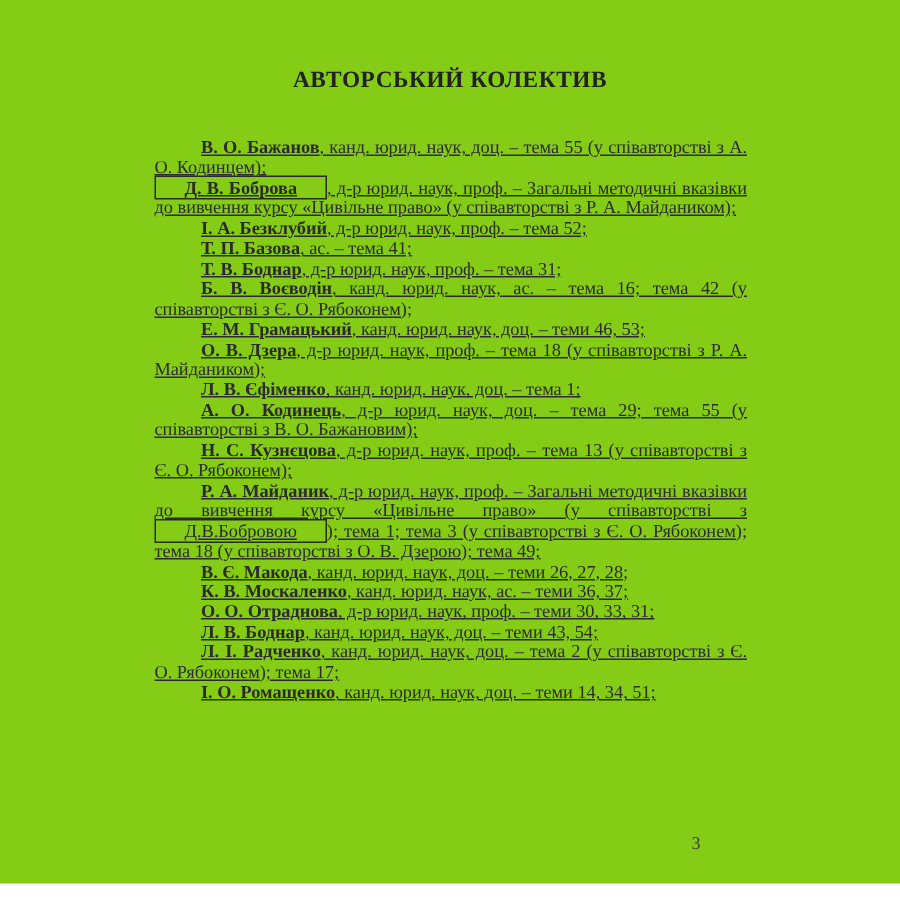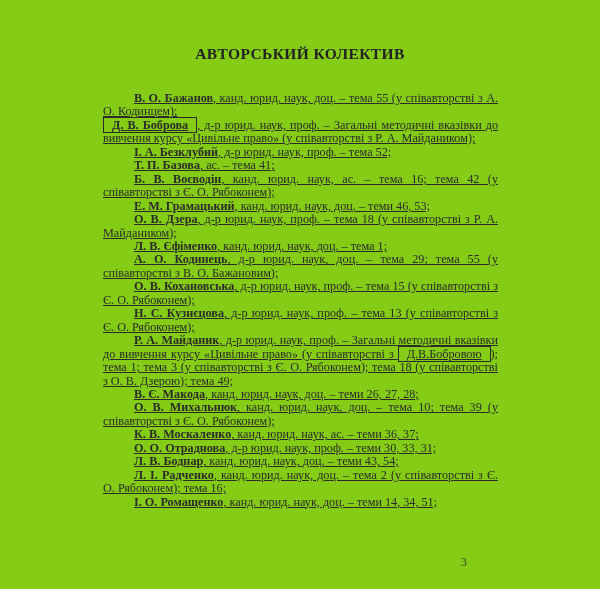--- a/index.html
+++ b/index.html
@@ -31,21 +31,21 @@
     width: 395px;
     font-size: 12.2px;
     line-height: 13.45px;
     text-align: justify;
   }
   .content p { margin: 0; text-indent: 31px; text-decoration: underline; }
   .content p.flush { text-indent: 0; }
   .name { font-weight: bold; }
   .boxed {
     border: 1px solid #2a2a2a;
-    padding: 0 8px;
+    padding: 0 19px;
   }
   .page-number {
     position: absolute;
     top: 555px; left: 461px;
     font-size: 12px;
     color: #3a3a3a;
   }
 </style>
 </head>
 <body>
@@ -57,49 +57,48 @@
   <div class="content">
 
     <p><span class="name">В. О. Бажанов</span><span>, канд. юрид. наук, доц. – тема 55 (у співавторстві з А. О. Кодинцем);</span></p>
 
     <p class="flush"><span class="name boxed">Д. В. Боброва</span><span>, д-р юрид. наук, проф. – Загальні методичні вказівки до вивчення курсу «Цивільне право» (у співавторстві з Р. А. Майдаником);</span></p>
 
     <p><span class="name">І. А. Безклубий</span><span>, д-р юрид. наук, проф. – тема 52;</span></p>
 
     <p><span class="name">Т. П. Базова</span><span>, ас. – тема 41;</span></p>
 
+    <p><span class="name">Т. В. Боднар</span><span>, д-р юрид. наук, проф. – тема 31;</span></p>
 
     <p><span class="name">Б. В. Воєводін</span><span>, канд. юрид. наук, ас. – тема 16; тема 42 (у співавторстві з Є. О. Рябоконем);</span></p>
 
     <p><span class="name">Е. М. Грамацький</span><span>, канд. юрид. наук, доц. – теми 46, 53;</span></p>
 
     <p><span class="name">О. В. Дзера</span><span>, д-р юрид. наук, проф. – тема 18 (у співавторстві з Р. А. Майдаником);</span></p>
 
 
     <p><span class="name">Л. В. Єфіменко</span><span>, канд. юрид. наук, доц. – тема 1;</span></p>
 
     <p><span class="name">А. О. Кодинець</span><span>, д-р юрид. наук, доц. – тема 29; тема 55 (у співавторстві з В. О. Бажановим);</span></p>
 
-    <p><span class="name">О. В. Кохановська</span><span>, д-р юрид. наук, проф. – тема 15 (у співавторстві з Є. О. Рябоконем);</span></p>
 
     <p><span class="name">Н. С. Кузнєцова</span><span>, д-р юрид. наук, проф. – тема 13 (у співавторстві з Є. О. Рябоконем);</span></p>
 
     <p><span class="name">Р. А. Майданик</span><span>, д-р юрид. наук, проф. – Загальні методичні вказівки до вивчення курсу «Цивільне право» (у співавторстві з </span><span class="boxed">Д.В.Бобровою</span><span>); тема 1; тема 3 (у співавторстві з Є. О. Рябоконем); тема 18 (у співавторстві з О. В. Дзерою); тема 49;</span></p>
 
     <p><span class="name">В. Є. Макода</span><span>, канд. юрид. наук, доц. – теми 26, 27, 28;</span></p>
 
-    <p><span class="name">О. В. Михальнюк</span><span>, канд. юрид. наук, доц. – тема 10; тема 39 (у співавторстві з Є. О. Рябоконем);</span></p>
 
     <p><span class="name">К. В. Москаленко</span><span>, канд. юрид. наук, ас. – теми 36, 37;</span></p>
 
     <p><span class="name">О. О. Отраднова</span><span>, д-р юрид. наук, проф. – теми 30, 33, 31;</span></p>
 
     <p><span class="name">Л. В. Боднар</span><span>, канд. юрид. наук, доц. – теми 43, 54;</span></p>
 
-    <p><span class="name">Л. І. Радченко</span><span>, канд. юрид. наук, доц. – тема 2 (у співавторстві з Є. О. Рябоконем); тема 16;</span></p>
+    <p><span class="name">Л. І. Радченко</span><span>, канд. юрид. наук, доц. – тема 2 (у співавторстві з Є. О. Рябоконем); тема 17;</span></p>
 
     <p><span class="name">І. О. Ромащенко</span><span>, канд. юрид. наук, доц. – теми 14, 34, 51;</span></p>
 
   </div>
 
   <div class="page-number">3</div>
 
 </div>
 
 </body></html>

